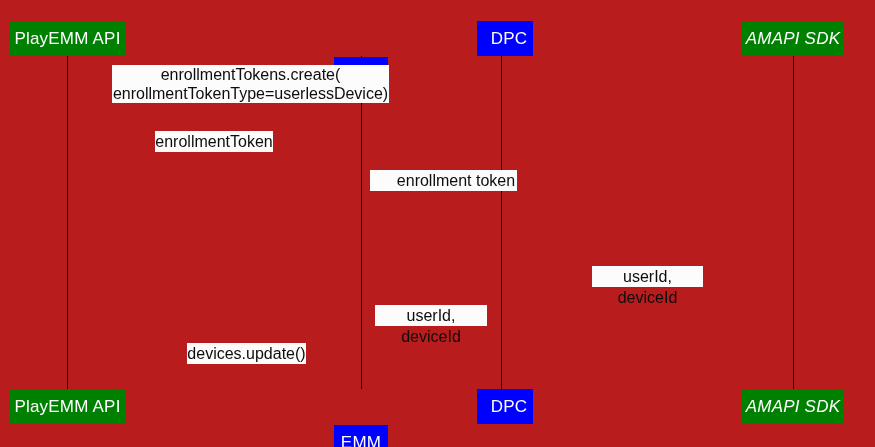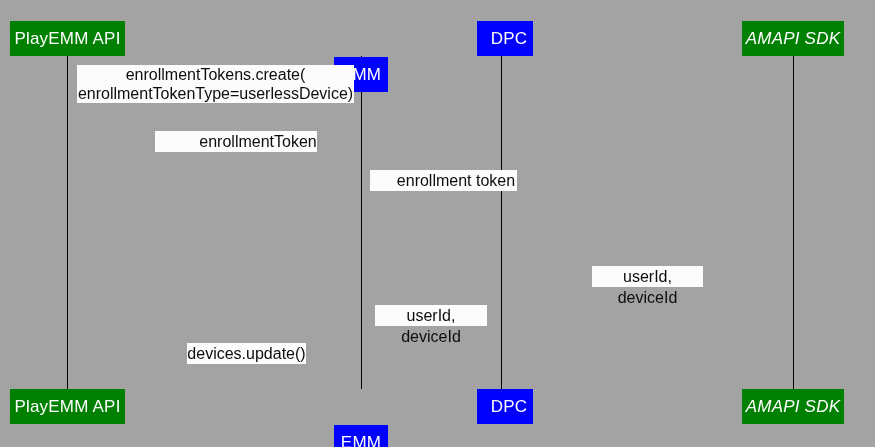--- a/index.html
+++ b/index.html
@@ -4,21 +4,21 @@
 <style>
   html, body {
     margin: 0;
     padding: 0;
     background: #000000;
   }
   .canvas {
     position: relative;
     width: 875px;
     height: 447px;
-    background: #a3a3a3;
+    background: #b91c1c;
     overflow: hidden;
     font-family: "Liberation Sans", sans-serif;
   }
   .actor {
     position: absolute;
     height: 35px;
     display: flex;
     align-items: center;
     justify-content: center;
     color: #ffffff;
@@ -35,24 +35,24 @@
 
   .msg {
     position: absolute;
     background: #fcfcfc;
     color: #0d0d0d;
     font-size: 16px;
     text-align: center;
     white-space: pre-line;
   }
   .one-line { line-height: 21px; height: 21px; }
-  .two-line { line-height: 19px; padding: 0; }
+  .two-line { line-height: 19px; padding: 0; margin-left: 35px; }
 
   .m1 { left: 77px;  top: 65px;  width: 277px; }
-  .m2 { left: 155px; top: 131px; width: 118px; padding-left: 44px; }
+  .m2 { left: 155px; top: 131px; width: 118px; }
   .m3 { left: 370px; top: 170px; width: 122px; padding-left: 25px; }
   .m4 { left: 510px; top: 200px; width: 274px; }
   .m5 { left: 592px; top: 266px; width: 111px; }
   .m6 { left: 375px; top: 305px; width: 112px; }
   .m7 { left: 155px; top: 343px; width: 119px; margin-left: 32px; }
 
   
   .lifeline {
     position: absolute;
     top: 56px;

